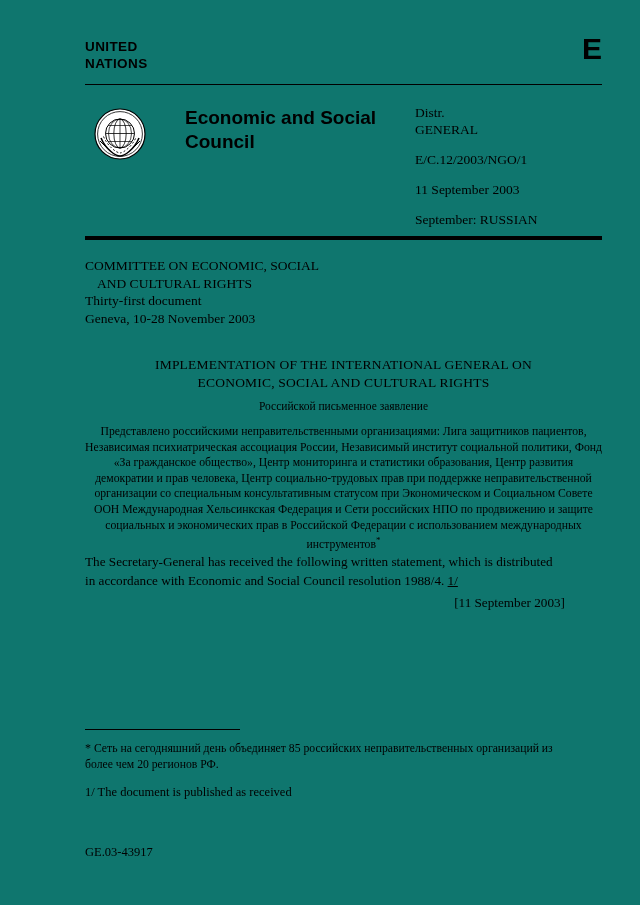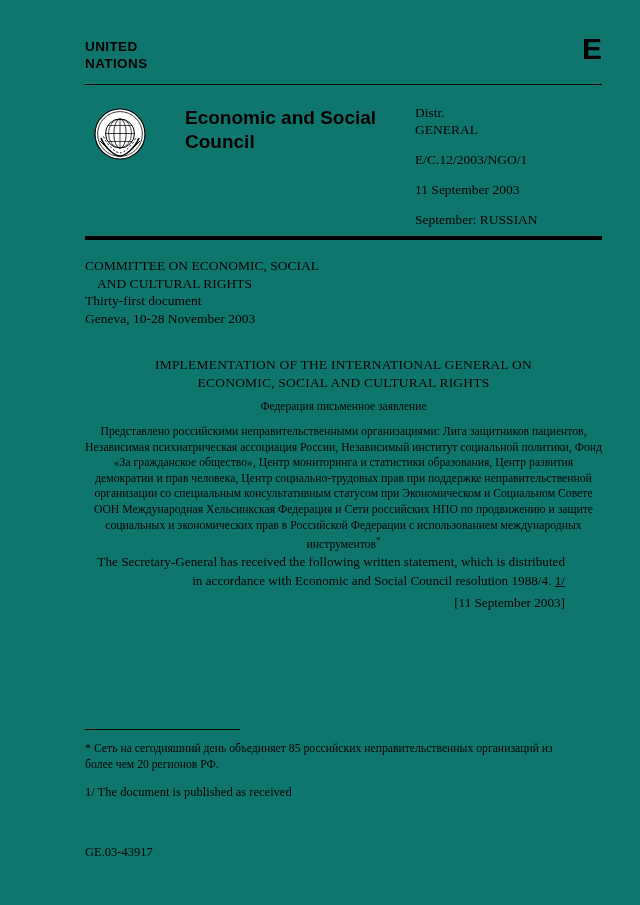--- a/index.html
+++ b/index.html
@@ -141,21 +141,20 @@
   }
 
   
   .en-para {
     position: absolute;
     left: 85px;
     top: 552px;
     width: 480px;
     font-size: 13.2px;
     line-height: 19px;
-    text-align: right;
   }
   .date-line {
     position: absolute;
     left: 85px;
     top: 595px;
     width: 480px;
     text-align: right;
     font-size: 13.2px;
   }
 
@@ -247,21 +246,21 @@
     <div class="indent">AND CULTURAL RIGHTS</div>
     <div>Thirty-first document</div>
     <div>Geneva, 10-28 November 2003</div>
   </div>
 
   <div class="doc-title">
     <div>IMPLEMENTATION OF THE INTERNATIONAL GENERAL ON</div>
     <div>ECONOMIC, SOCIAL AND CULTURAL RIGHTS</div>
   </div>
 
-  <div class="sub-title">Федерация письменное заявление</div>
+  <div class="sub-title">Российской письменное заявление</div>
 
   <div class="ru-para">
     <span>Представлено российскими неправительственными организациями: Лига защитников пациентов, Независимая психиатрическая ассоциация России, Независимый институт социальной политики, Фонд «За гражданское общество», Центр мониторинга и статистики образования, Центр развития демократии и прав человека, Центр социально-трудовых прав при поддержке неправительственной организации со специальным консультативным статусом при Экономическом и Социальном Совете ООН Международная Хельсинкская Федерация и Сети российских НПО по продвижению и защите социальных и экономических прав в Российской Федерации с использованием международных инструментов</span><sup class="starsup">*</sup>
   </div>
 
   <div class="en-para">
     <span>The Secretary-General has received the following written statement, which is distributed in accordance with Economic and Social Council resolution 1988/4.</span>
     <span style="text-decoration:underline;">1/</span>
   </div>
 

